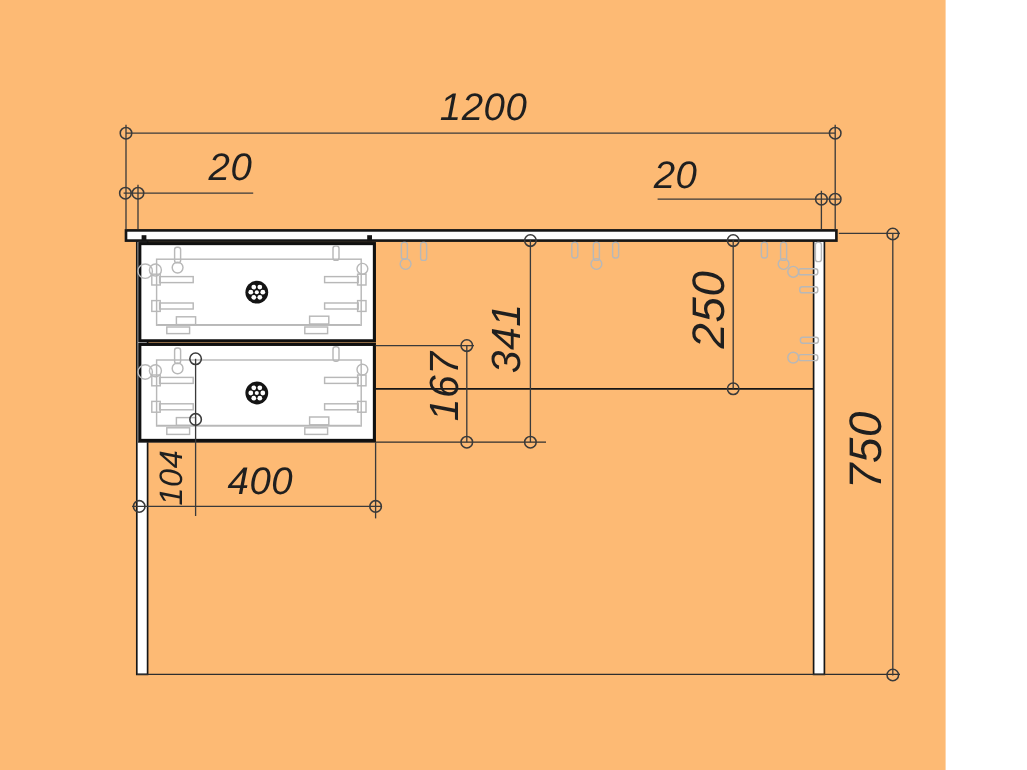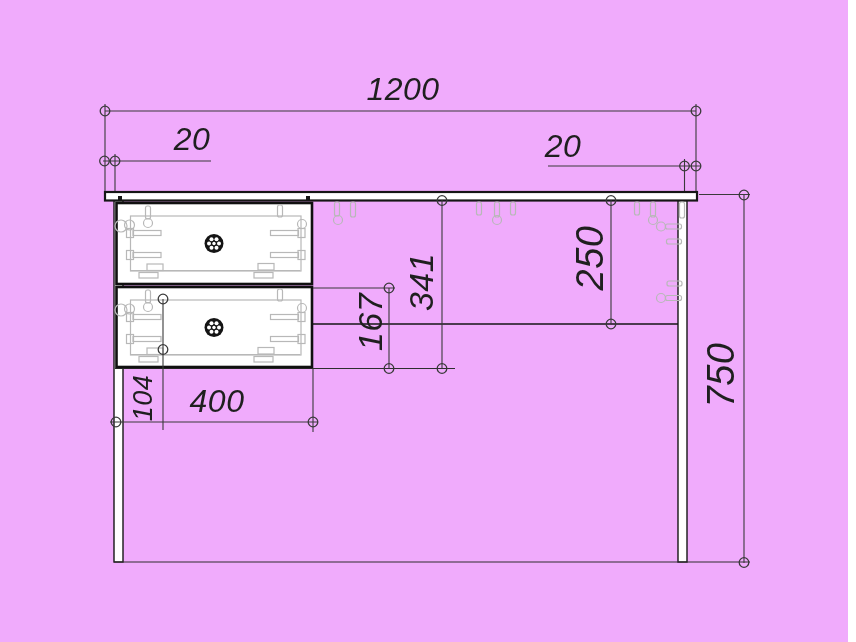--- a/index.html
+++ b/index.html
@@ -1,16 +1,16 @@
 <!DOCTYPE html>
 <html><head>
 <meta charset="utf-8">
 <style>
   html,body{margin:0;padding:0;background:#ffffff;}
-  .canvas{position:relative;width:848px;height:642px;background:#f0abfc;overflow:hidden;}
+  .canvas{position:relative;width:788px;height:642px;background:#fdba74;overflow:hidden;}
   svg{display:block;}
   .t{font-family:"Liberation Sans","DejaVu Sans",sans-serif;font-style:italic;fill:#1f1f1f;letter-spacing:.5px;}
   .s32{font-size:32px;}
   .s38{font-size:38px;}
   .s34{font-size:34px;}
   .s27{font-size:27px;}
   .ln2{stroke:#161616;stroke-width:2.2;fill:#ffffff;}
   .ln1{stroke:#161616;stroke-width:1.4;fill:#ffffff;}
   .ln1t{stroke:#2e2e2e;stroke-width:1.1;fill:none;}
   .ln3{stroke:#101010;stroke-width:2.6;fill:#ffffff;}

